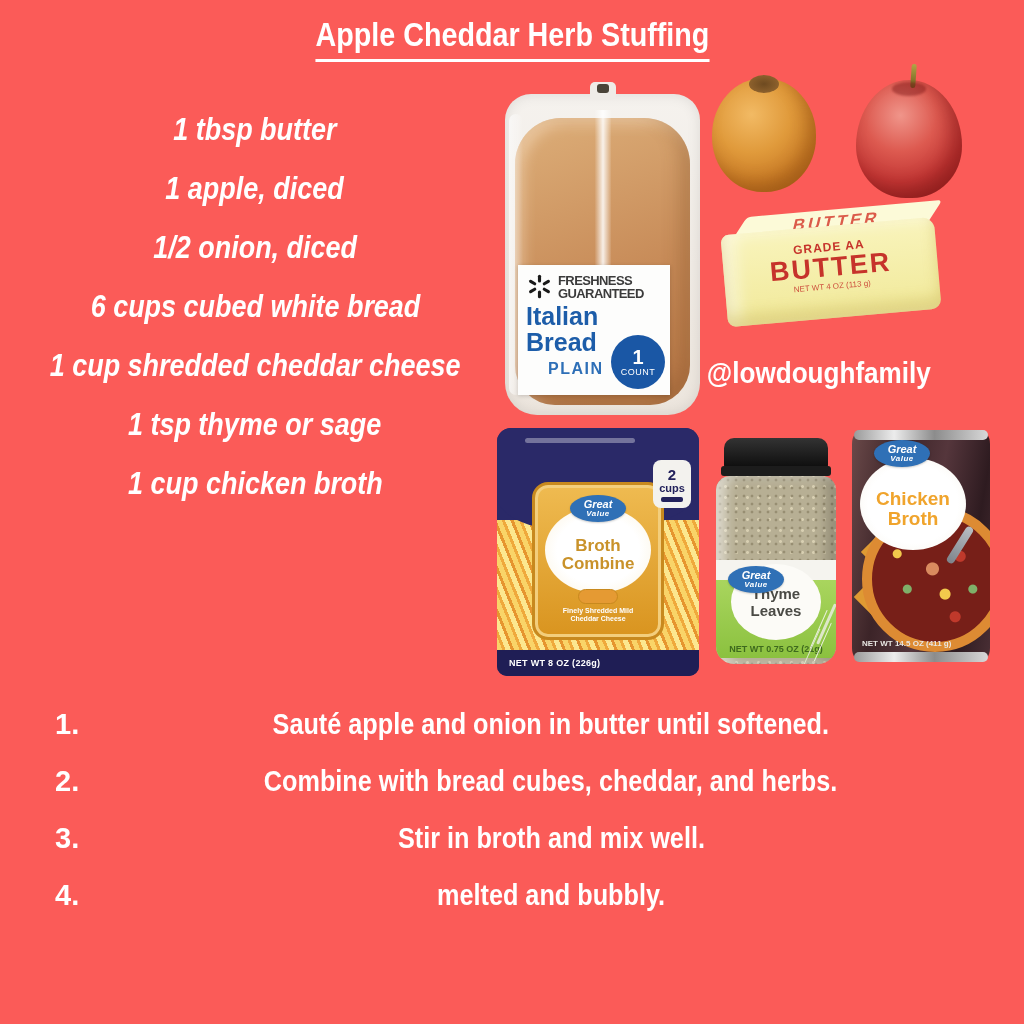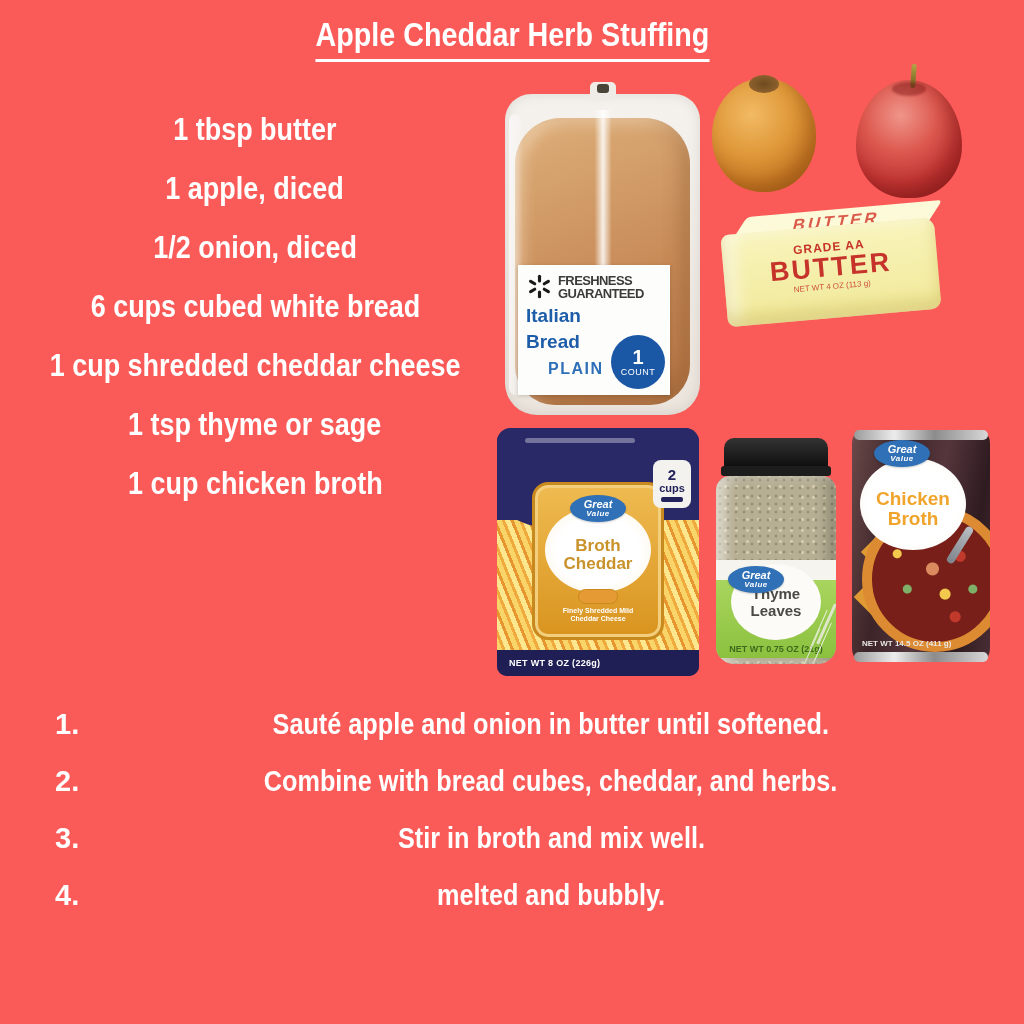--- a/index.html
+++ b/index.html
@@ -9,37 +9,37 @@
     font-family:"Liberation Sans", sans-serif;
   }
   .squish{display:inline-block;transform:scaleX(0.87);transform-origin:50% 50%;white-space:nowrap;}
 
   
   .title-wrap{position:absolute;top:16px;left:0;right:0;text-align:center;}
   .title-text{font-size:33px;font-weight:bold;border-bottom:3px solid #fff;padding-bottom:5px;}
 
   
   .ingredients{position:absolute;left:10px;top:100px;width:490px;}
-  .ing-row{height:59px;display:flex;align-items:center;justify-content:center;font-size:31px;font-weight:bold;}
+  .ing-row{height:59px;display:flex;align-items:center;justify-content:center;font-size:31px;font-weight:bold;font-style:italic;}
 
   
   .handle{position:absolute;left:690px;top:356px;width:240px;text-align:center;font-size:30px;font-weight:bold;}
 
   
   .bread-bag{position:absolute;left:505px;top:82px;width:195px;height:333px;}
   .bag-twist{position:absolute;top:0;left:50%;transform:translateX(-50%);width:26px;height:18px;background:#EFECE7;border-radius:5px;}
   .bag-clip{position:absolute;top:2px;left:50%;transform:translateX(-50%);width:12px;height:9px;background:#4a4438;border-radius:3px;}
   .bag-body{position:absolute;top:12px;left:0;right:0;bottom:0;background:linear-gradient(180deg,#F5F2EE,#ECE5DD);border-radius:26px 26px 32px 32px;box-shadow:inset 0 0 14px rgba(0,0,0,0.10);}
   .loaf{position:absolute;top:24px;left:10px;right:10px;bottom:10px;border-radius:46px 46px 40px 40px;background:linear-gradient(160deg,#D9A873 10%,#C88C59 55%,#B97A49 90%);box-shadow:inset -10px -8px 18px rgba(120,70,30,0.30), inset 8px 6px 14px rgba(255,235,210,0.45);}
   .crease{position:absolute;top:16px;bottom:140px;left:50%;width:16px;transform:translateX(-50%);background:linear-gradient(90deg,rgba(255,255,255,0.05),rgba(255,255,255,0.85) 50%,rgba(255,255,255,0.08));}
   .bag-shine{position:absolute;top:20px;bottom:20px;left:4px;width:14px;background:linear-gradient(90deg,rgba(255,255,255,0.65),rgba(255,255,255,0));border-radius:10px;}
   .bread-label{position:absolute;left:13px;bottom:20px;width:152px;height:130px;background:#FDFDFC;box-shadow:0 1px 4px rgba(0,0,0,0.18);padding:8px 8px 6px 8px;box-sizing:border-box;}
   .fg-row{display:flex;gap:5px;align-items:center;}
   .fg-text{color:#3b3b3b;font-weight:bold;font-size:13px;line-height:13px;letter-spacing:-0.6px;}
-  .bread-name{color:#1D5DA9;font-weight:bold;font-size:19px;line-height:26px;margin-top:3px;}
+  .bread-name{color:#1D5DA9;font-weight:bold;font-size:25px;line-height:26px;margin-top:3px;}
   .bread-variant{color:#2E6FB7;font-size:16px;font-weight:bold;letter-spacing:1.5px;margin-top:5px;margin-left:22px;}
   .count-badge{position:absolute;right:5px;bottom:6px;width:54px;height:54px;border-radius:50%;background:#1A57A5;color:#fff;display:flex;flex-direction:column;align-items:center;justify-content:center;}
   .count-num{font-size:20px;font-weight:bold;line-height:20px;}
   .count-word{font-size:9px;letter-spacing:0.5px;}
 
   
   .onion{position:absolute;left:712px;top:78px;width:104px;height:114px;border-radius:50% 50% 48% 48%;background:radial-gradient(circle at 38% 32%,#F2BA64 0%,#E09A3B 38%,#C97B26 68%,#A85E18 100%);box-shadow:inset -8px -10px 16px rgba(120,60,10,0.35);}
   .onion-top{position:absolute;top:-3px;left:50%;transform:translateX(-50%);width:30px;height:18px;border-radius:50%;background:radial-gradient(#6E4A20,#9A6A32);}
   .apple{position:absolute;left:856px;top:80px;width:106px;height:118px;border-radius:50% 50% 47% 47%/56% 56% 44% 44%;background:radial-gradient(circle at 42% 30%,#F0958A 0%,#DD5A50 35%,#C23634 65%,#932120 100%);box-shadow:inset -10px -10px 18px rgba(100,10,10,0.35);}
   .apple-stem{position:absolute;top:-16px;left:52%;width:5px;height:24px;background:linear-gradient(#B3A545,#6E5B1F);border-radius:3px;transform:rotate(4deg);}
@@ -195,20 +195,23 @@
     <div class="butter-top">
       <span class="butter-top-text">BUTTER</span>
     </div>
     <div class="butter-front">
       <div class="butter-grade">GRADE AA</div>
       <div class="butter-name">BUTTER</div>
       <div class="butter-net">NET WT 4 OZ (113 g)</div>
     </div>
   </div>
 
+  <div class="handle">
+    <span class="squish">@lowdoughfamily</span>
+  </div>
 
   <div class="cheese-bag">
     <div class="cheese-body">
       <div class="cheese-shreds"></div>
       <div class="cheese-top">
         <div class="cheese-topline"></div>
       </div>
       <div class="cheese-bottom-band">
         <span class="cheese-net">NET WT 8 OZ (226g)</span>
       </div>
@@ -219,21 +222,21 @@
       <span class="cups-bar"></span>
     </div>
     <div class="cheese-label">
       <div class="cheese-oval">
         <div class="gv-pill cheese-gv">
           <span class="gv-line1">Great</span>
           <span class="gv-line2">Value</span>
         </div>
         <div class="cheese-name">
           <div>Broth</div>
-          <div>Cheddar</div>
+          <div>Combine</div>
         </div>
       </div>
       <div class="cheese-chip"></div>
       <div class="cheese-desc">Finely Shredded Mild Cheddar Cheese</div>
     </div>
   </div>
 
   <div class="thyme-jar">
     <div class="thyme-body">
       <div class="thyme-label">

